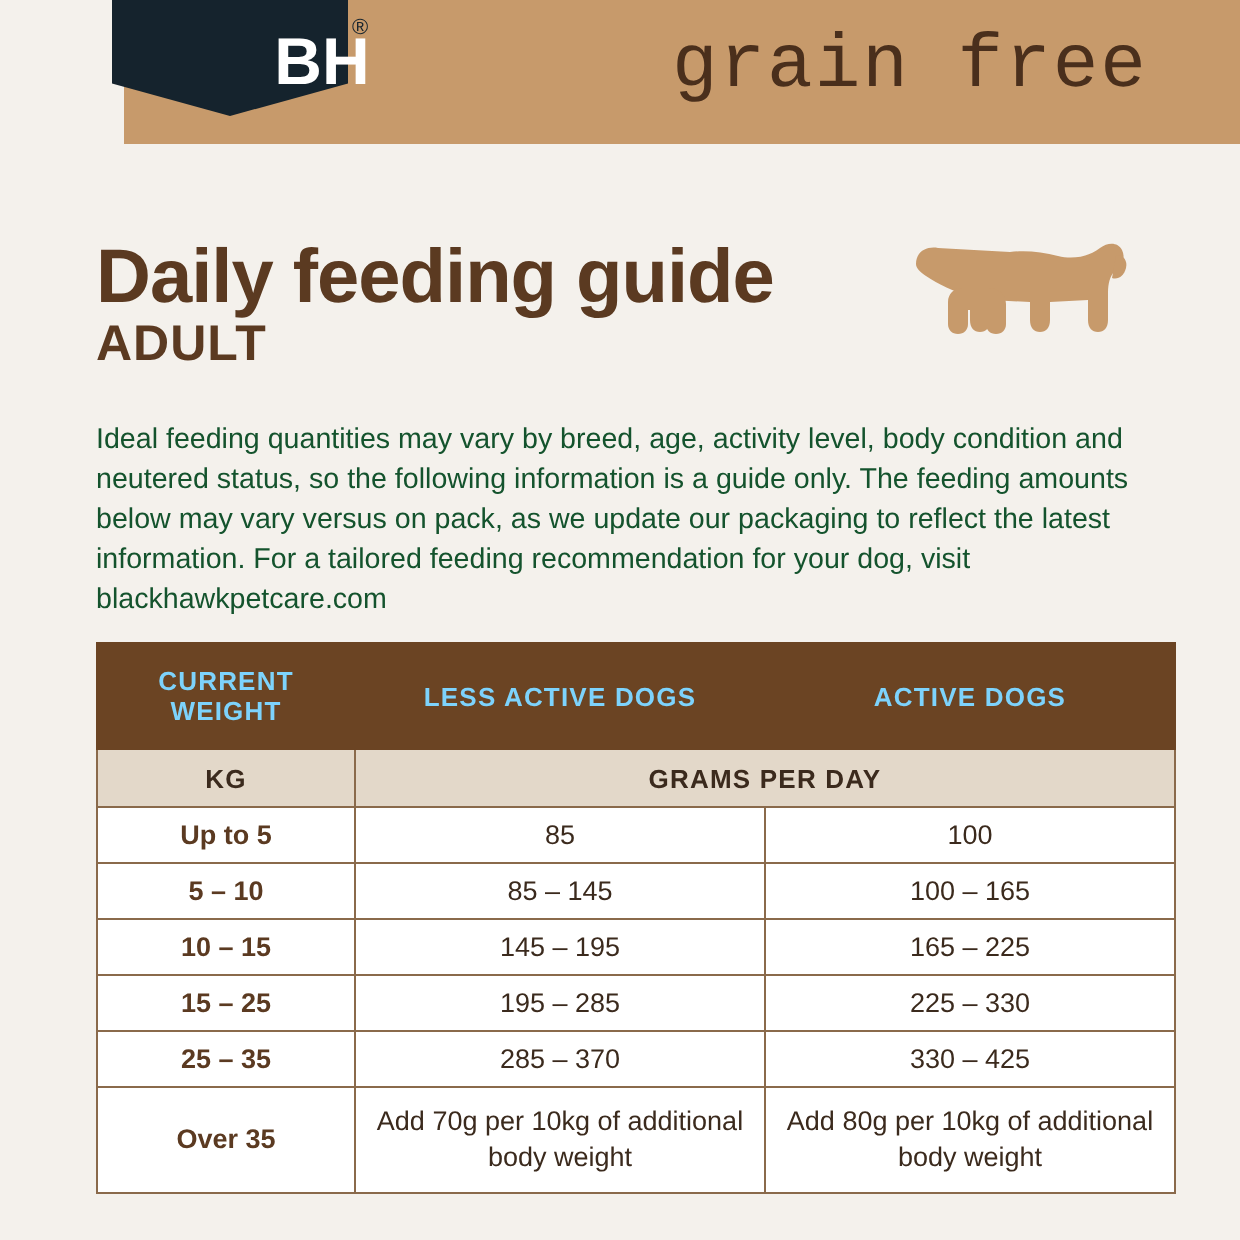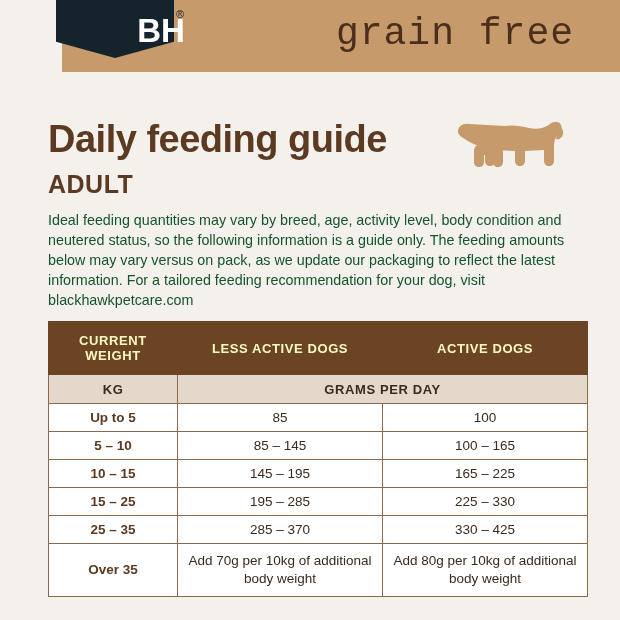--- a/index.html
+++ b/index.html
@@ -80,21 +80,21 @@
     position: absolute;
     top: 46px;
     left: 48px;
     font-size: 38px;
     font-weight: bold;
     color: #5b3a21;
     letter-spacing: -0.5px;
   }
   .subtitle {
     position: absolute;
-    top: 98px;
+    top: 86px;
     left: 48px;
     font-size: 25px;
     font-weight: bold;
     color: #5b3a21;
     letter-spacing: 0.5px;
   }
   .intro {
     position: absolute;
     top: 138px;
     left: 48px;
@@ -124,21 +124,21 @@
     width: 524px;
     table-layout: fixed;
   }
   td, th {
     border: 1px solid #8a6a4b;
     text-align: center;
     color: #3b2a1d;
   }
   .hdr th {
     background: #6b4423;
-    color: #fef9c3;
+    color: #7dd3fc;
     font-size: 13px;
     font-weight: bold;
     letter-spacing: 0.6px;
     height: 44px;
     padding: 4px 2px;
     border: 1px solid #6b4423;
     line-height: 15px;
   }
   .subhdr td {
     background: #e3d8c9;

